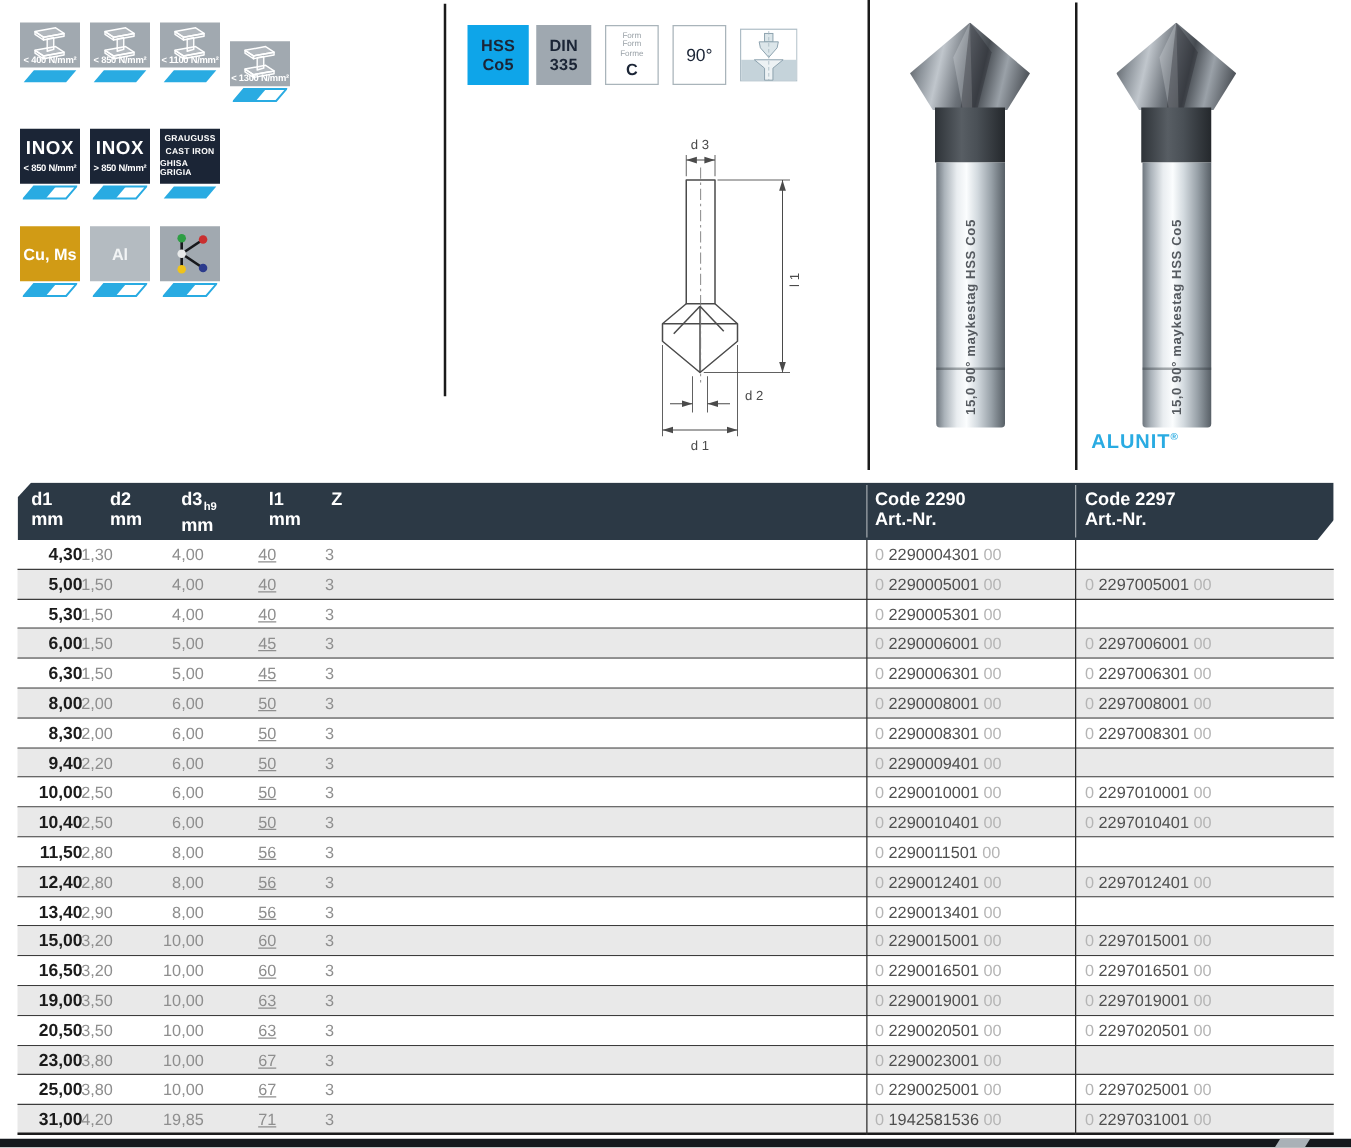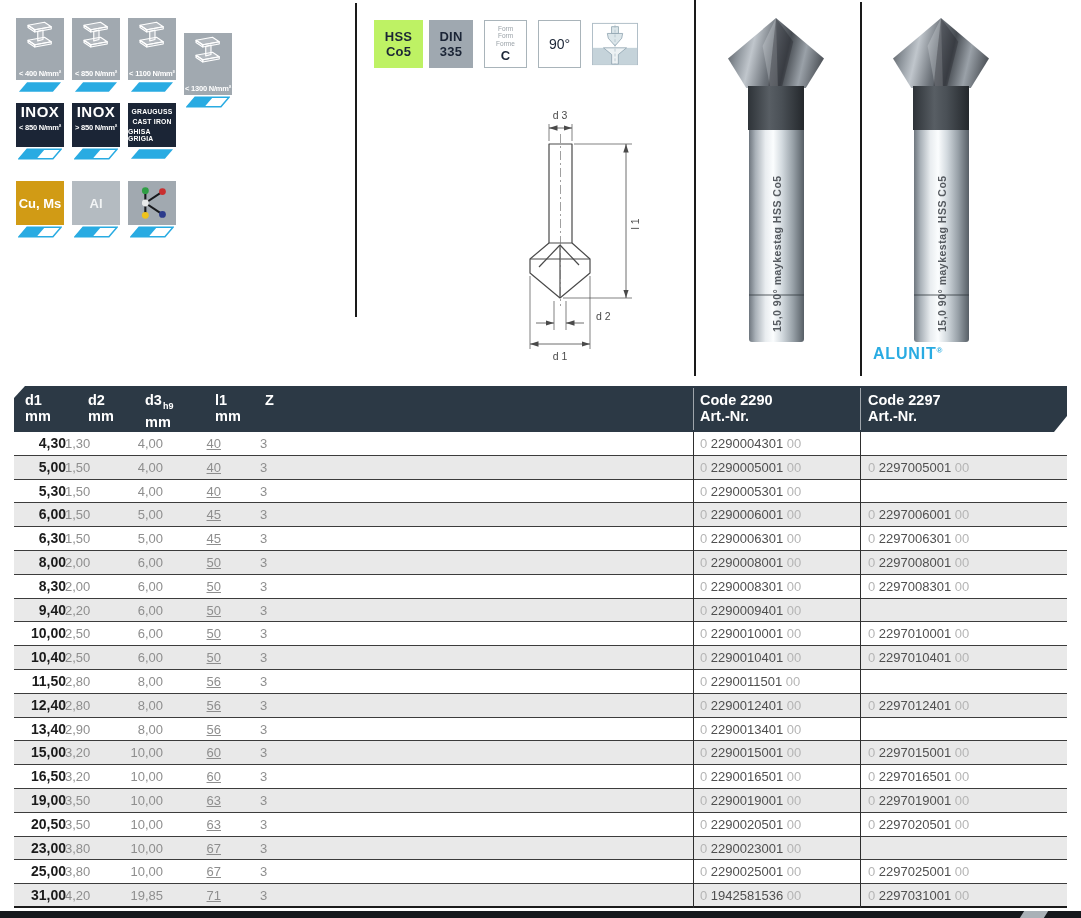--- a/index.html
+++ b/index.html
@@ -3,40 +3,40 @@
 <meta charset="utf-8">
 <title>Countersink Catalog Page</title>
 <style>
   html,body{margin:0;padding:0;background:#fff;}
   body{width:1081px;height:918px;font-family:"Liberation Sans",sans-serif;position:relative;overflow:hidden;}
   #page{position:relative;width:1081px;height:918px;background:#fff;}
 
   
   .mat{position:absolute;width:48px;}
   .mat-top{position:relative;width:48px;display:flex;flex-direction:column;align-items:center;justify-content:flex-end;}
-  .mat-top.tall{height:62px;}
+  .mat-top.tall{height:36px;}
   .mat-top.short{height:44px;}
   .mat-gray{background:#A1A9B0;}
   .mat-navy{background:#1B2536;}
   .mat-gold{background:#D19B15;}
   .mat-algray{background:#B4BBC1;}
   .beam{position:absolute;top:2px;left:7px;width:34px;height:30px;}
   .mat-label{position:relative;font-size:7.5px;font-weight:bold;color:#fff;letter-spacing:-0.2px;padding-bottom:2px;white-space:nowrap;}
   .mat-title-big{font-size:15px;font-weight:bold;color:#fff;letter-spacing:0.5px;line-height:17px;}
   .mat-title-med{font-size:13px;font-weight:bold;color:#fff;line-height:15px;margin:auto 0;}
   .mat-cast{display:flex;flex-direction:column;justify-content:center;gap:3px;height:100%;width:100%;align-items:center;}
   .mat-cast .cl{font-size:6.8px;font-weight:bold;color:#fff;letter-spacing:0.2px;}
-  .inox-wrap{display:flex;flex-direction:column;height:100%;align-items:center;gap:3px;}
+  .inox-wrap{display:flex;flex-direction:column;justify-content:center;height:100%;align-items:center;gap:3px;}
   .mat-strip{height:14px;background:#fff;display:flex;align-items:center;justify-content:center;}
   .para{width:44px;height:12px;display:block;}
   .kdsvg{width:38px;height:38px;margin:auto;}
 
   
   .badge{position:absolute;top:20px;height:48px;box-sizing:border-box;display:flex;flex-direction:column;align-items:center;justify-content:center;}
-  .badge-cyan{background:#bef264;color:#1B2536;}
+  .badge-cyan{background:#0ea5e9;color:#1B2536;}
   .badge-gray{background:#9FA8B0;color:#1B2536;}
   .badge-line{font-size:13px;font-weight:bold;line-height:15px;letter-spacing:0.2px;}
   .badge-outline{background:#fff;border:1px solid #A9B4BA;color:#1B2536;}
   .form-label{font-size:6.5px;color:#9AA2A8;line-height:7.5px;}
   .form-value{font-size:13px;font-weight:bold;color:#1B2536;margin-top:1px;}
   .angle-value{font-size:14px;font-weight:normal;color:#1B2536;}
   .badge-icon{padding:0;}
   .badge-icon svg{width:46px;height:46px;display:block;}
 
   

